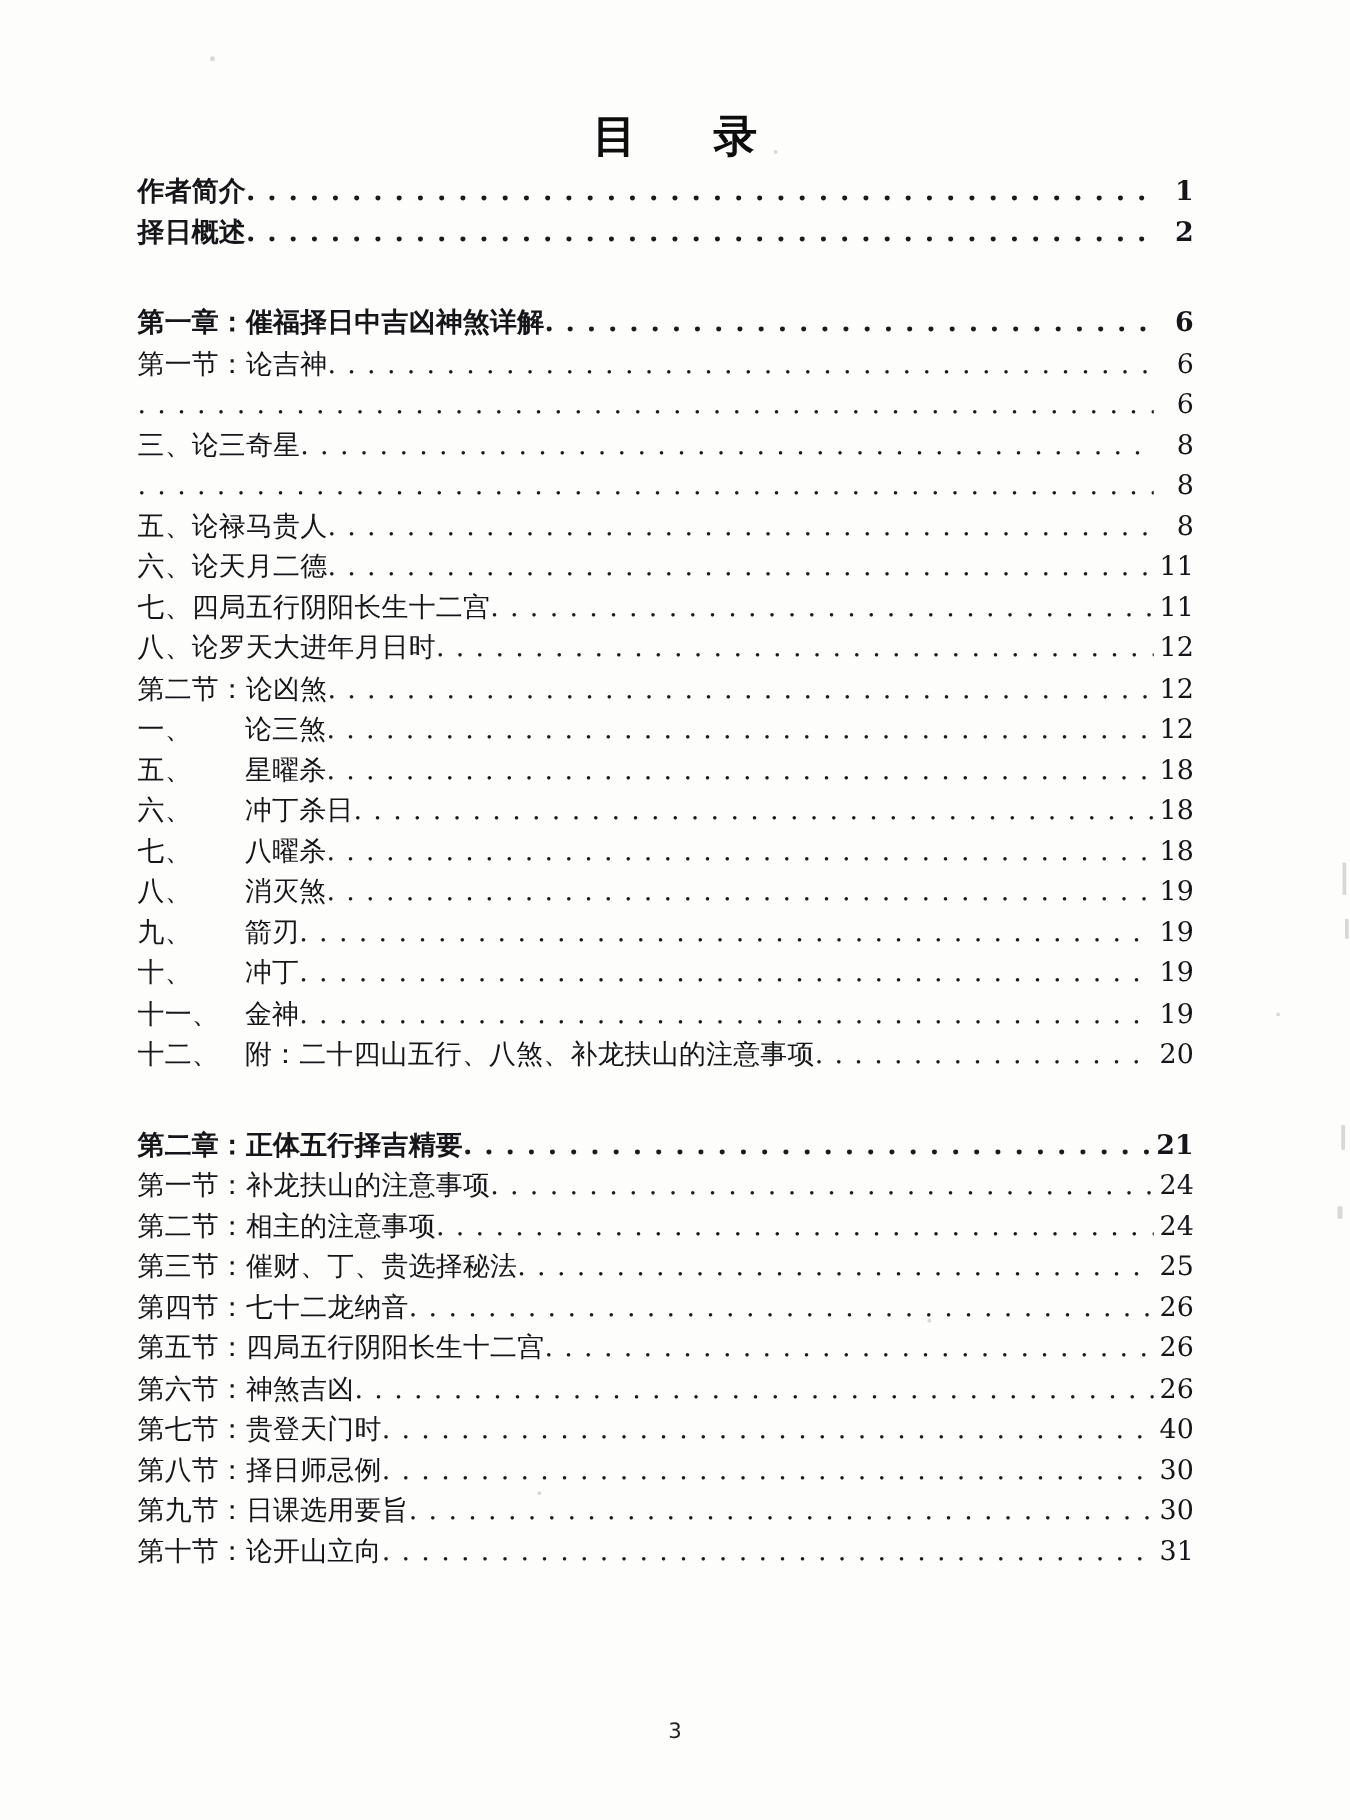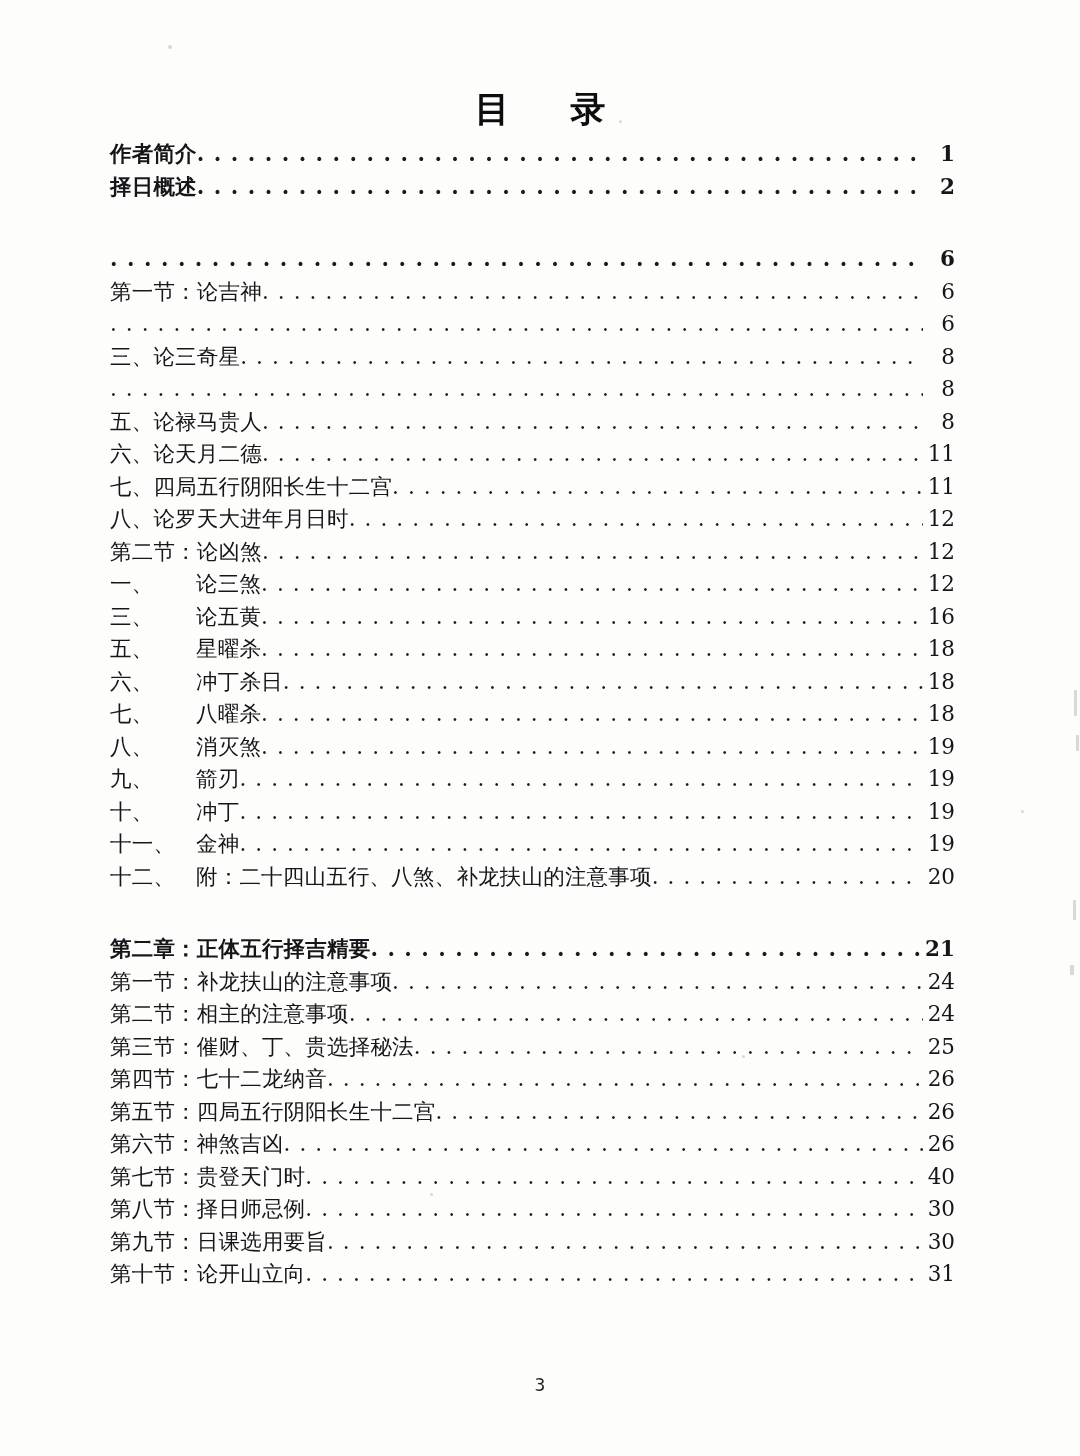--- a/index.html
+++ b/index.html
@@ -32,21 +32,21 @@
     position: absolute;
     top: 86px;
     left: 0;
     width: 1080px;
     text-align: center;
     font-size: 35px;
     font-weight: bold;
     letter-spacing: 26px;
     text-indent: 26px;
     color: #0d0d0d;
-    font-family: Liberation Serif, serif;
+    font-family: Liberation Sans, sans-serif;
   }
 
   
   .toc {
     position: absolute;
     top: 143px;
     left: 110px;
     width: 845px;
   }
 
@@ -138,20 +138,21 @@
         <span class="leader"></span>
         <span class="pnum">1</span>
       </div>
       <div class="row bold">
         <span class="label">择日概述</span>
         <span class="leader"></span>
         <span class="pnum">2</span>
       </div>
       <div class="gap-lg"></div>
       <div class="row bold">
+        <span class="label">第一章：催福择日中吉凶神煞详解</span>
         <span class="leader"></span>
         <span class="pnum">6</span>
       </div>
       <div class="row">
         <span class="label">第一节：论吉神</span>
         <span class="leader"></span>
         <span class="pnum">6</span>
       </div>
       <div class="row">
         <span class="leader"></span>
@@ -188,25 +189,20 @@
       </div>
       <div class="row">
         <span class="label">第二节：论凶煞</span>
         <span class="leader"></span>
         <span class="pnum">12</span>
       </div>
       <div class="row">
         <span class="label"><span class="num-pad">一、</span><span>论三煞</span></span>
         <span class="leader"></span>
         <span class="pnum">12</span>
-      </div>
-      <div class="row">
-        <span class="label"><span class="num-pad">三、</span><span>论五黄</span></span>
-        <span class="leader"></span>
-        <span class="pnum">16</span>
       </div>
       <div class="row">
         <span class="label"><span class="num-pad">五、</span><span>星曜杀</span></span>
         <span class="leader"></span>
         <span class="pnum">18</span>
       </div>
       <div class="row">
         <span class="label"><span class="num-pad">六、</span><span>冲丁杀日</span></span>
         <span class="leader"></span>
         <span class="pnum">18</span>

